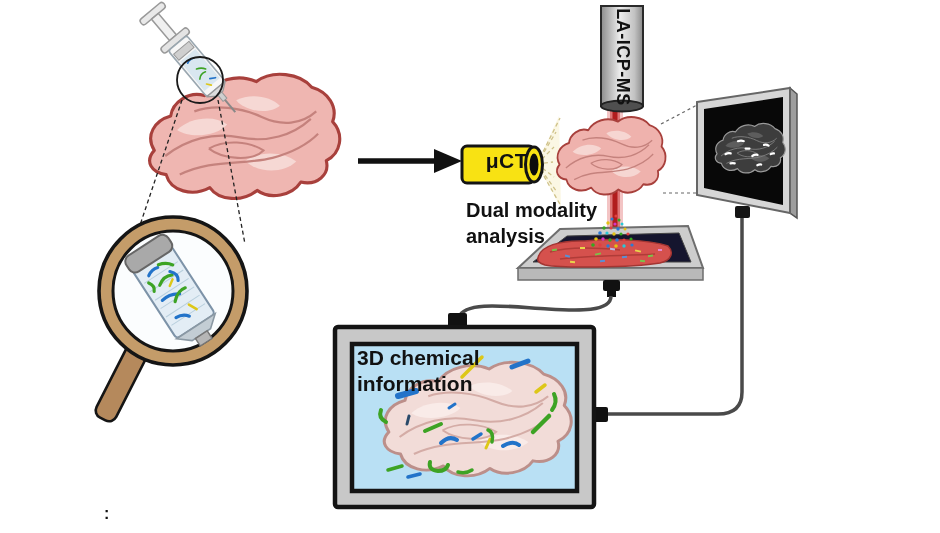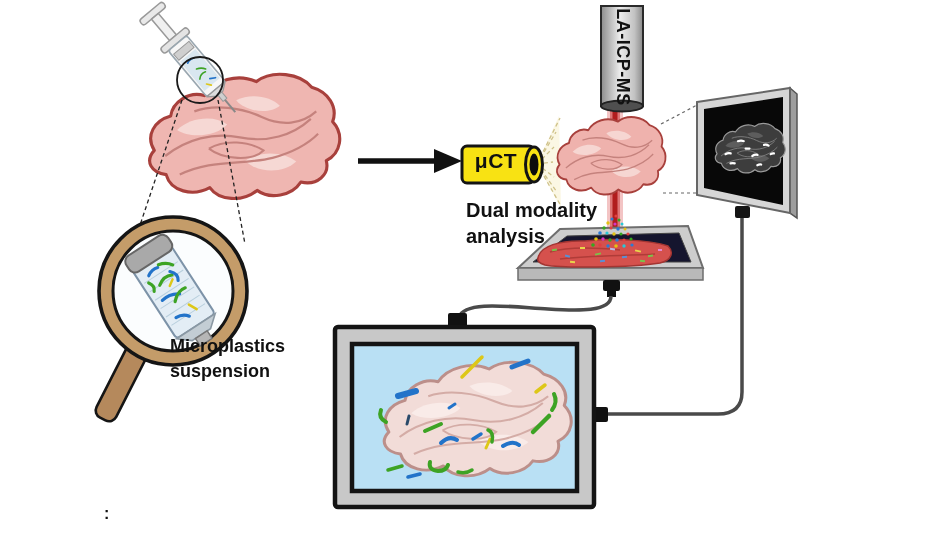--- a/index.html
+++ b/index.html
@@ -1,21 +1,21 @@
 <!DOCTYPE html>
 <html><head>
 <meta charset="utf-8">
 <style>
   html,body{margin:0;padding:0;background:#fff;}
   #canvas{position:relative;width:940px;height:533px;background:#ffffff;overflow:hidden;
           font-family:"Liberation Sans",sans-serif;color:#111;}
   #art{position:absolute;left:0;top:0;}
   .lbl{position:absolute;font-weight:700;color:#111;white-space:pre-line;}
   #label-microplastics{left:170px;top:334px;font-size:18px;line-height:25px;}
-  #label-uct{left:464px;top:149px;width:64px;text-align:center;font-size:21px;letter-spacing:0.5px;}
+  #label-uct{left:464px;top:149px;width:64px;text-align:right;font-size:21px;letter-spacing:0.5px;}
   #label-laicpms{left:567px;top:46px;width:110px;height:22px;text-align:center;font-size:18px;
                  transform:rotate(90deg);letter-spacing:0.5px;}
   #label-dual{left:466px;top:197px;font-size:20px;line-height:26px;}
   #label-3d{left:357px;top:345px;font-size:21px;line-height:26px;}
   #label-colon{left:104px;top:505px;font-size:16px;}
 </style>
 </head>
 <body>
 
 <div id="canvas">
@@ -237,20 +237,20 @@
         <path d="M552,410 q6,-8 2,-16" stroke="#3da324" stroke-width="4"></path>
         <path d="M449,408 L455,404" stroke="#2273c9" stroke-width="3"></path>
         <path d="M430,462 q-2,8 8,9 q8,0 10,-6" stroke="#3da324" stroke-width="4"></path>
         <path d="M388,470 L402,466" stroke="#3da324" stroke-width="3.5"></path>
         <path d="M408,477 L420,474" stroke="#2273c9" stroke-width="3.5"></path>
         <path d="M458,472 q8,2 14,-2" stroke="#3da324" stroke-width="3.5"></path>
       </g>
     </g>
   </svg>
 
-  <div class="lbl" id="label-microplastics">Microplastics
-suspension</div>
   <div class="lbl" id="label-uct">μCT</div>
   <div class="lbl" id="label-laicpms">LA-ICP-MS</div>
   <div class="lbl" id="label-dual">Dual modality
 analysis</div>
+  <div class="lbl" id="label-3d">3D chemical
+information</div>
   <div class="lbl" id="label-colon">:</div>
 </div>
 
 </body></html>

